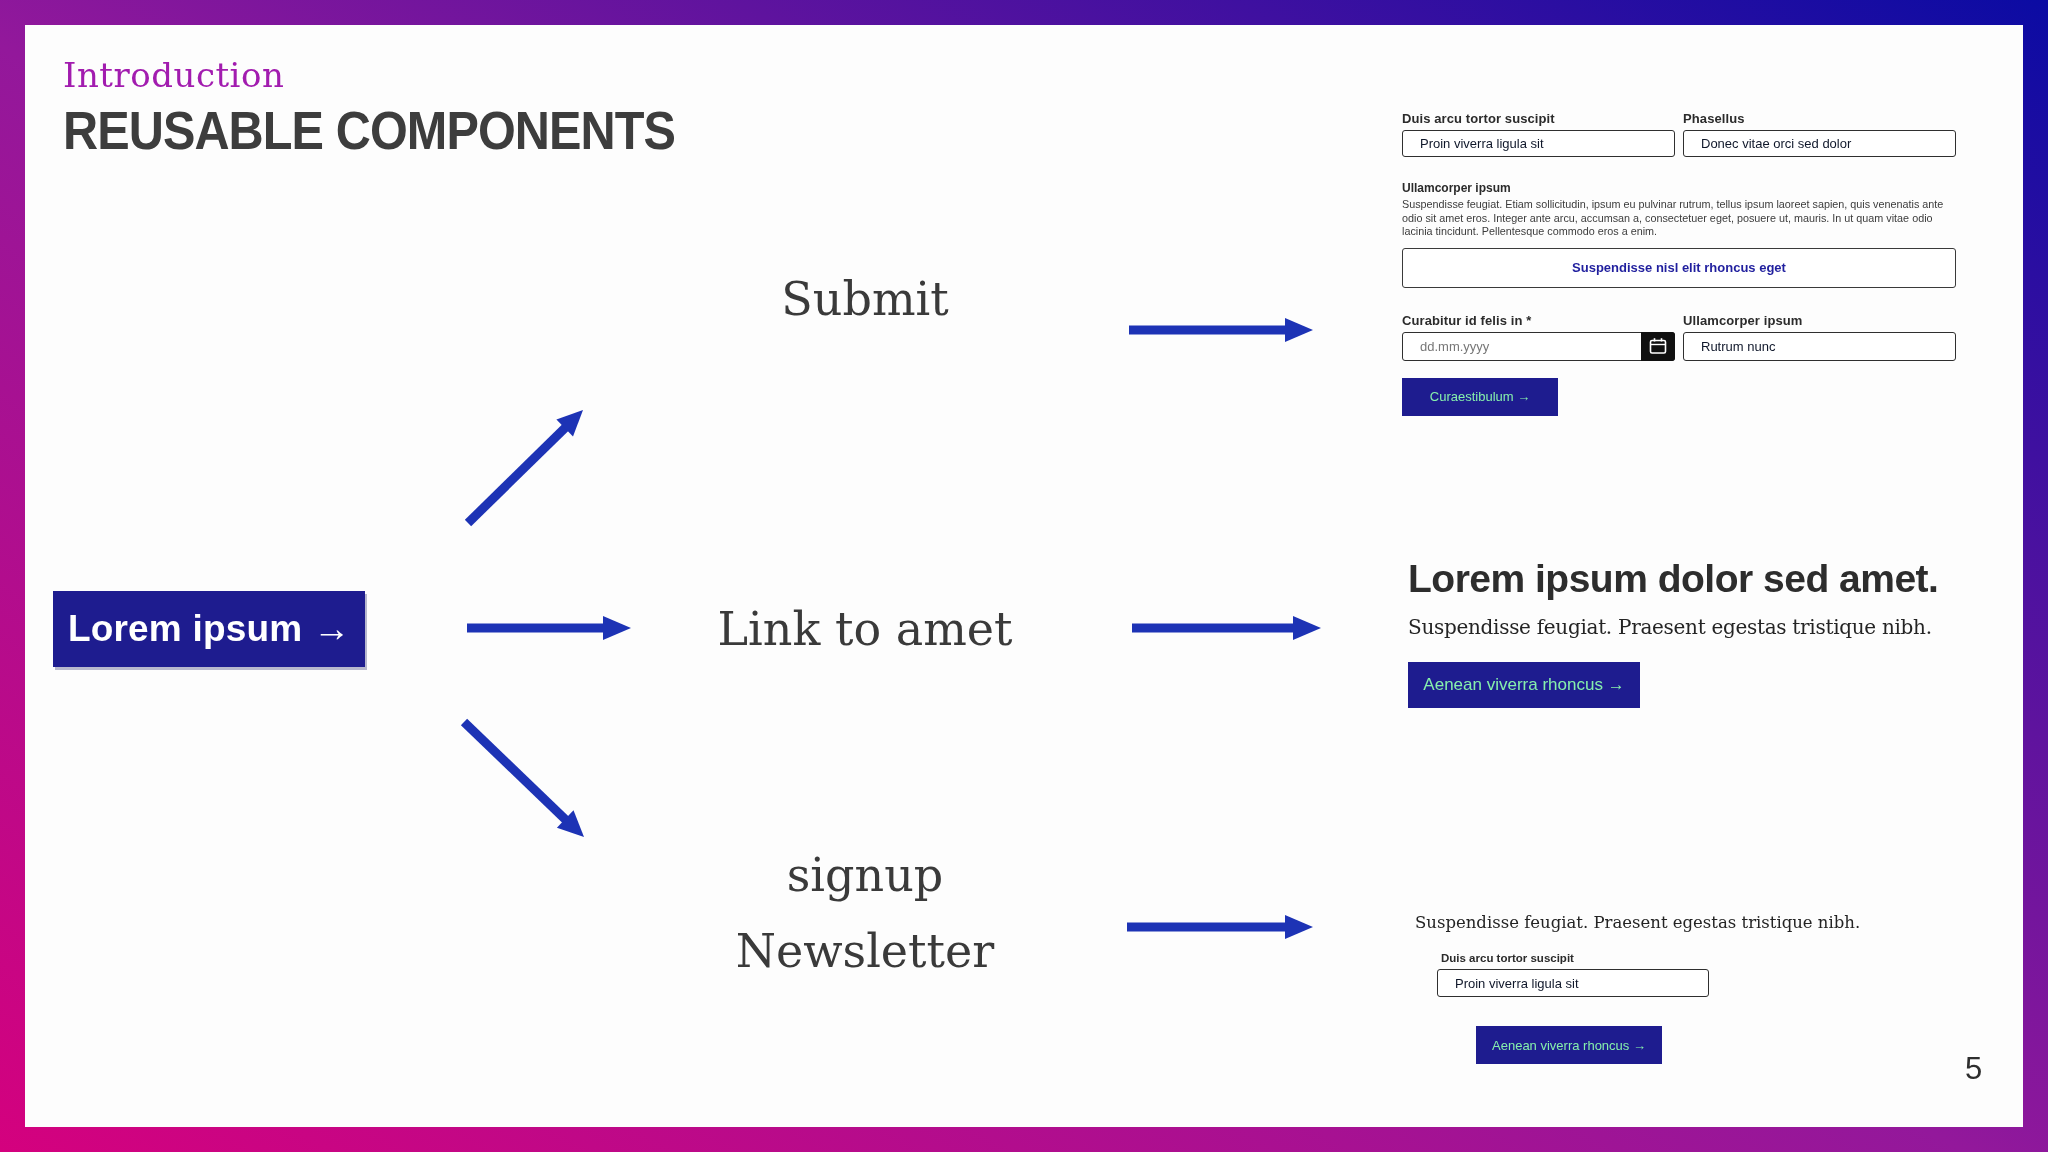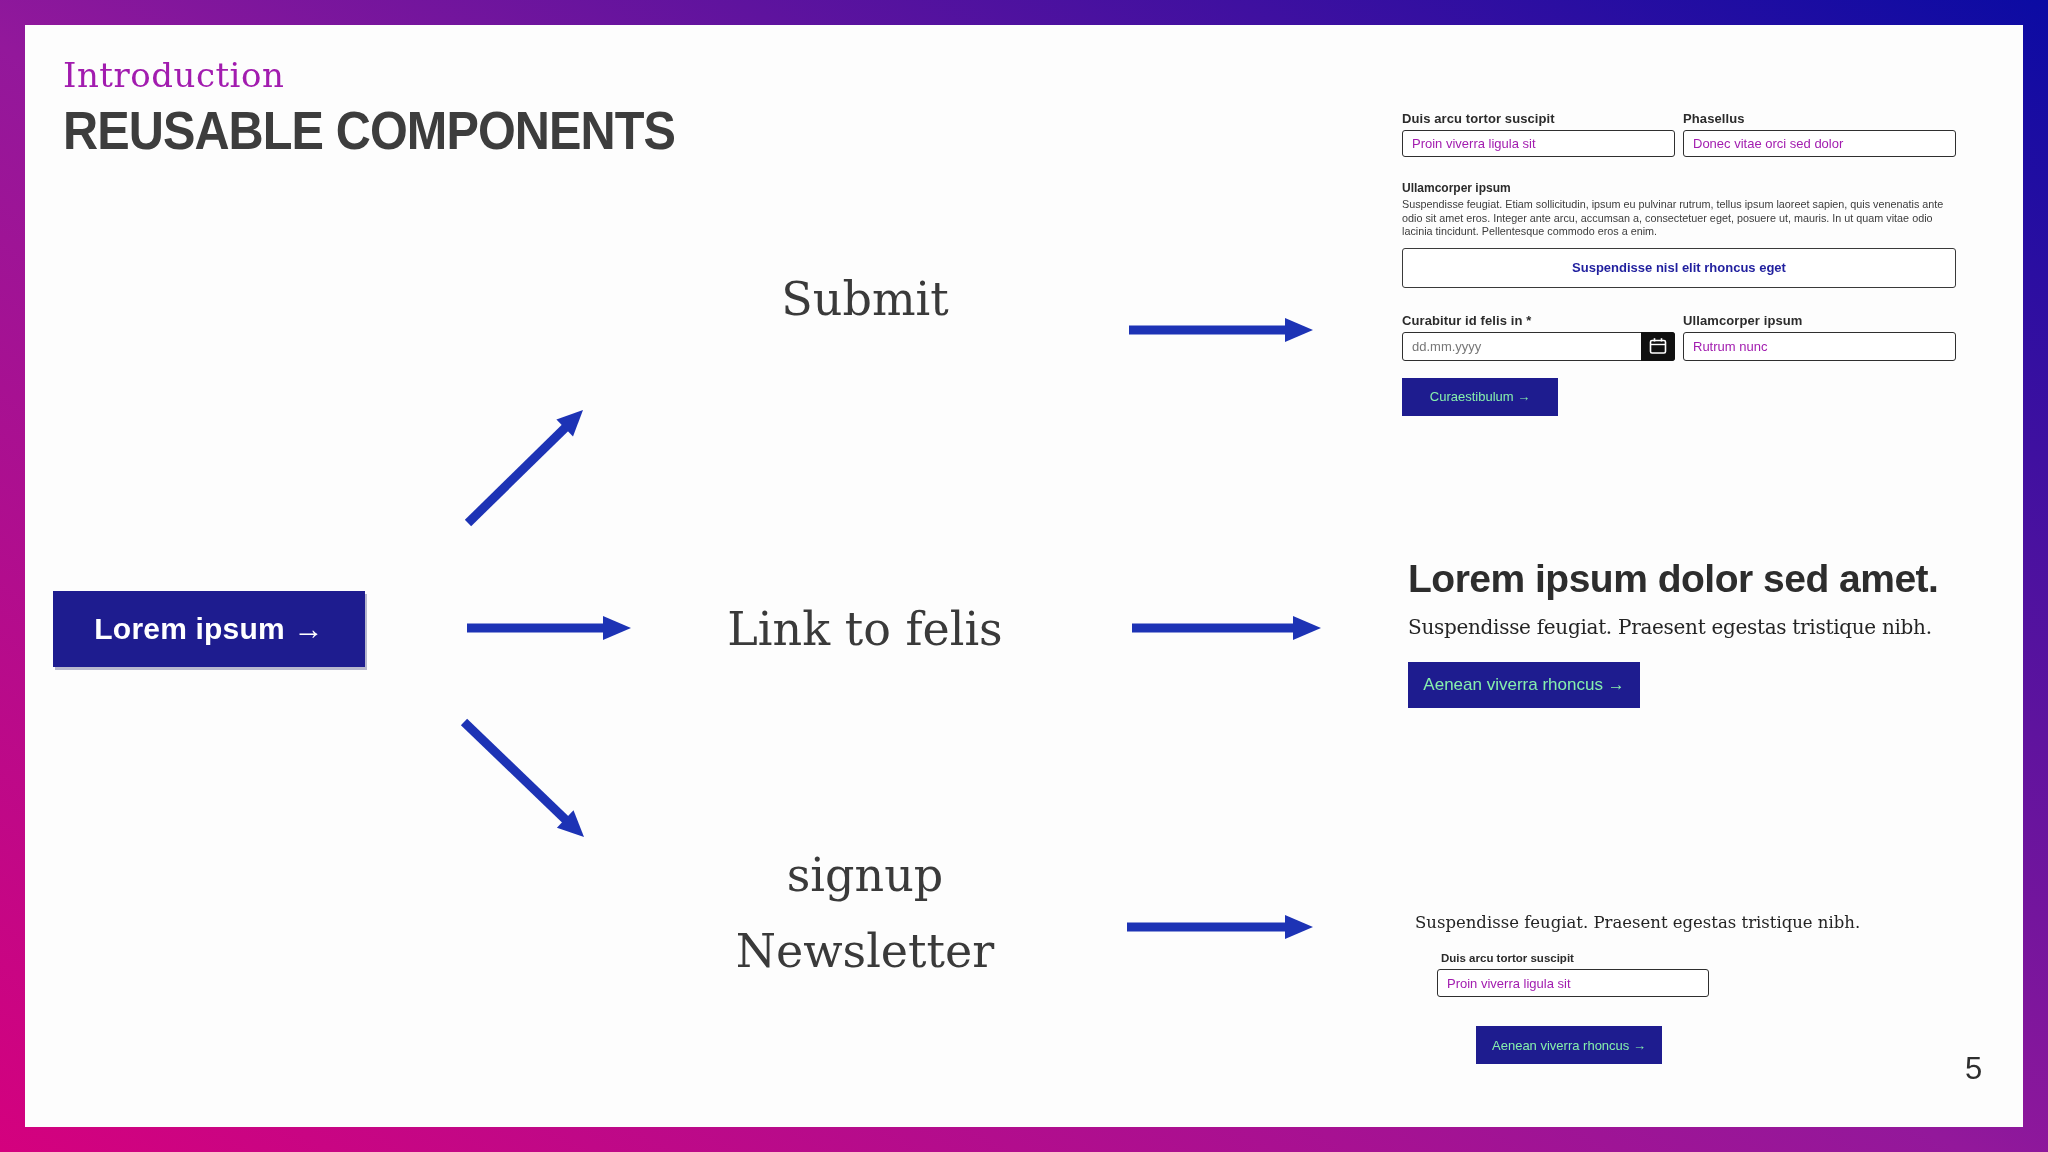--- a/index.html
+++ b/index.html
@@ -18,21 +18,21 @@
     overflow:hidden;
   }
   
   .header{position:absolute;left:38px;top:30px;}
   .eyebrow{font-family:"DejaVu Serif", serif;font-size:34px;color:#a21caf;letter-spacing:.5px;}
   .title{margin-top:4px;font-size:54px;font-weight:800;color:#3d3d3d;letter-spacing:-1px;
          transform:scaleX(.9);transform-origin:left;white-space:nowrap;}
   
   .source-btn{
     position:absolute;left:28px;top:566px;width:312px;height:76px;
-    background:var(--navy,#1e1c8f);color:#fff;font-weight:700;font-size:30px;
+    background:var(--navy,#1e1c8f);color:#fff;font-weight:700;font-size:37px;
     display:flex;align-items:center;justify-content:center;
     font-family:"Liberation Sans","DejaVu Sans",sans-serif;
     box-shadow:2px 3px 0 rgba(25,25,100,.30);
     border:none;cursor:pointer;letter-spacing:.2px;
   }
   
   .branch{
     position:absolute;width:560px;text-align:center;
     font-family:"DejaVu Serif", serif;font-size:46px;color:#3a3a3a;line-height:76px;
   }
@@ -40,21 +40,21 @@
   .branch-link{left:560px;top:566px;}
   .branch-news{left:560px;top:812px;}
   
   .arrow{position:absolute;}
   .arrow line{stroke:var(--arrow,#1d33b5);stroke-width:9;}
   .arrow polygon{fill:var(--arrow,#1d33b5);}
   
   .ui-label{font-size:13px;font-weight:700;color:#2b2b2b;letter-spacing:.1px;}
   .ui-input{
     box-sizing:border-box;width:100%;height:27px;border:1.6px solid #2f2f2f;border-radius:3px;
-    padding:0 9px;font-size:13px;color:#a21caf;background:#fff;
+    padding:0 17px;font-size:13px;color:#0f172a;background:#fff;
     font-family:"Liberation Sans",sans-serif;
   }
   .ui-input::placeholder{color:#666;opacity:1;}
   .btn-navy{
     background:var(--navy,#1e1c8f);color:#86efac;font-weight:400;border:none;cursor:pointer;
     display:flex;align-items:center;justify-content:center;white-space:nowrap;
     font-family:"Liberation Sans","DejaVu Sans",sans-serif;
   }
   
   .form-comp{position:absolute;left:1377px;top:86px;width:554px;}
@@ -102,21 +102,21 @@
       <div class="eyebrow">Introduction</div>
       <div class="title">REUSABLE COMPONENTS</div>
     </div>
 
     <button class="source-btn">Lorem ipsum →</button>
 
     <div class="branch branch-form">
       <div>Submit</div>
     </div>
     <div class="branch branch-link">
-      <div>Link to felis</div>
+      <div>Link to amet</div>
     </div>
     <div class="branch branch-news">
       <div>signup</div>
       <div>Newsletter</div>
     </div>
 
     <svg class="arrow" style="left:430px;top:375px;" width="140" height="135" viewBox="0 0 140 135">
       <line x1="13" y1="123" x2="112" y2="26"></line>
       <polygon points="128,10 118,36.5 101.4,19.5"></polygon>
     </svg>

